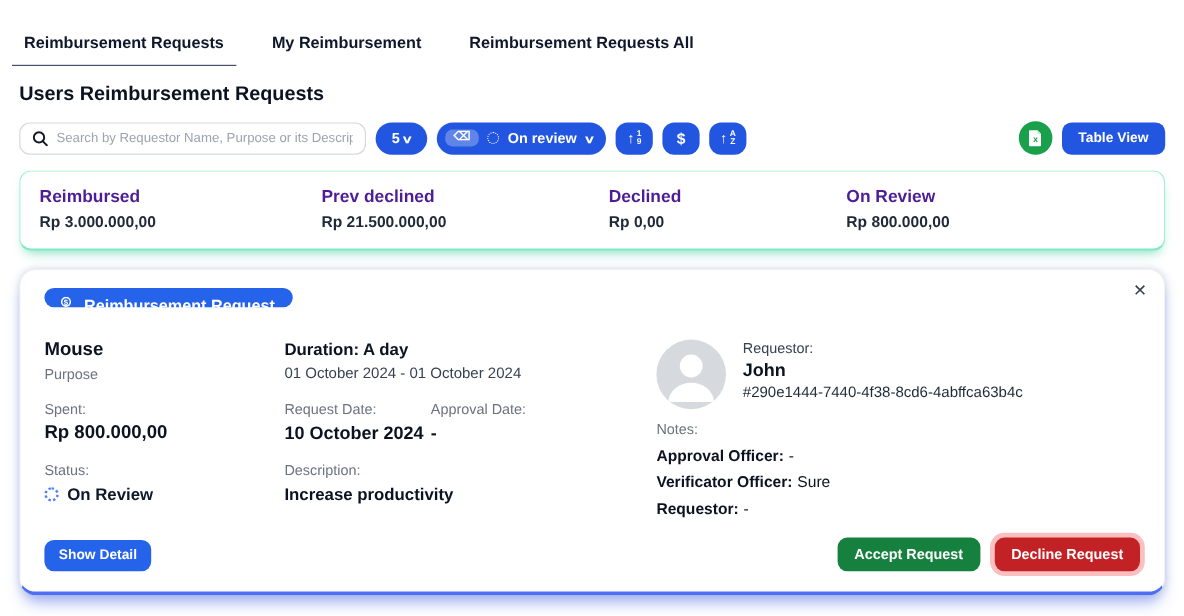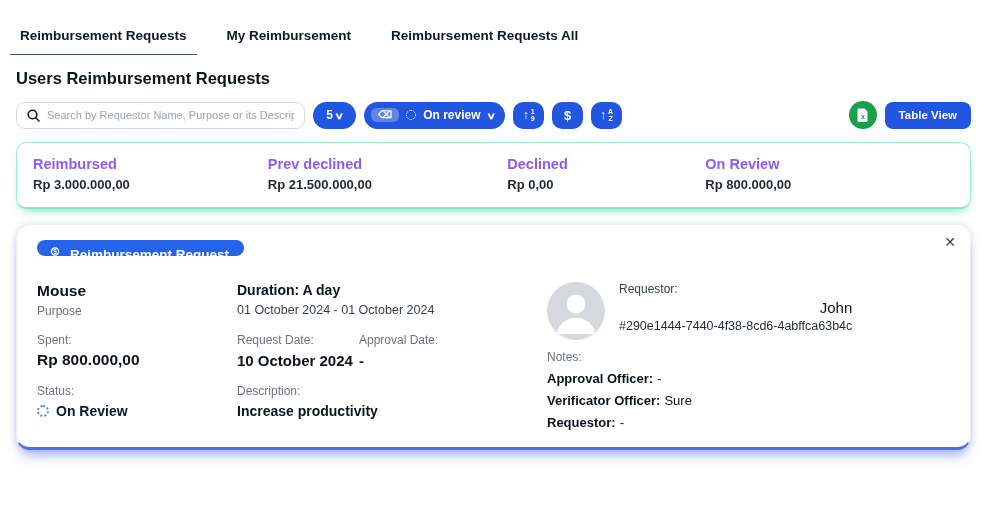--- a/index.html
+++ b/index.html
@@ -30,21 +30,21 @@
   .arrow-glyph { font-size: 12px; font-weight: 700; }
   .tinycol { display: flex; flex-direction: column; font-size: 7px; line-height: 7px; font-weight: 700; }
   .tinycol i { font-style: normal; }
   .dollar { font-size: 13px; font-weight: 700; }
   .spacer { flex: 1; }
   .export { width: 28px; height: 28px; border-radius: 50%; background: #18a04b; border: none; display: inline-flex; align-items: center; justify-content: center; cursor: pointer; }
   .tableview { border-radius: 8px; padding: 0 14px; font-size: 11.5px; }
 
   
   .stats { margin-top: 13px; border: 1px solid #9ef0cd; border-bottom: 2px solid #7debc4; border-radius: 10px; padding: 13px 16px 15px; display: grid; grid-template-columns: 25.5% 26% 21.5% 27%; box-shadow: 0 6px 10px -5px rgba(16,185,129,.55); background: #fff; }
-  .stat-label { font-size: 14.5px; font-weight: 700; color: #8b5cf6; }
+  .stat-label { font-size: 14.5px; font-weight: 700; color: #4c1d95; }
   .stat-value { font-size: 13px; color: #1f2937; margin-top: 5px; font-weight: bold; }
 
   
   .card { margin-top: 15px; background: #fff; border-radius: 14px; padding: 15px 20px 17px; position: relative; border: 1px solid #eef0f4; border-bottom: 3px solid #4c6ef5; box-shadow: 0 0 6px rgba(148,163,184,.35), 0 9px 12px -4px rgba(67,97,238,.5); }
   .close-btn { position: absolute; top: 9px; right: 14px; background: none; border: none; font-size: 14px; color: #374151; cursor: pointer; font-family: inherit; }
   .badge { display: inline-flex; align-items: center; gap: 7px; background: #2563eb; color: #fff; font-weight: 700; font-size: 13.5px; height: 16px; border-radius: 15px; padding: 12px 15px 0 10px; }
 
   .grid { display: grid; grid-template-columns: 200px 310px 1fr; margin-top: 16px; }
   .lbl { font-size: 12px; color: #6b7280; }
   .mt14 { margin-top: 15px; }
@@ -56,21 +56,21 @@
 
   .duration-title { font-size: 14px; font-weight: 700; color: #0b1220; }
   .duration-range { font-size: 12.5px; color: #374151; margin-top: 5px; }
   .dates { display: grid; grid-template-columns: 122px auto; row-gap: 5px; margin-top: 16px; }
   .date-val { font-size: 15px; font-weight: 700; color: #0b1220; }
   .desc-val { font-size: 14px; font-weight: 700; margin-top: 5px; color: #0b1220; }
 
   .req-row { display: flex; gap: 14px; }
   .avatar { width: 58px; height: 58px; border-radius: 50%; background: #d6d9de; overflow: hidden; flex: 0 0 auto; position: relative; }
   .req-info .lbl { color: #374151; }
-  .req-name { font-size: 15px; font-weight: 400; margin-top: 3px; color: #0b1220; text-align: right; }
+  .req-name { font-size: 15px; font-weight: 700; margin-top: 3px; color: #0b1220; }
   .req-id { font-size: 12.5px; color: #1f2937; margin-top: 3px; }
   .notes { margin-top: 10px; }
   .note-line { font-size: 13px; margin-top: 7px; color: #0b1220; }
   .note-line b { font-weight: 700; margin-right: 4px; }
 
   .footer { display: flex; justify-content: space-between; align-items: flex-end; margin-top: 17px; }
   .btn { border: none; color: #fff; font-weight: 700; font-family: inherit; cursor: pointer; border-radius: 8px; }
   .btn-blue { background: #2563eb; font-size: 11.5px; padding: 7px 12px; }
   .actions { display: flex; gap: 12px; }
   .btn-green { background: #16813e; font-size: 12px; padding: 7px 14px; }
@@ -215,15 +215,22 @@
         <div class="notes">
           <div class="lbl">Notes:</div>
           <div class="note-line"><b>Approval Officer:</b><span>-</span></div>
           <div class="note-line"><b>Verificator Officer:</b><span>Sure</span></div>
           <div class="note-line"><b>Requestor:</b><span>-</span></div>
         </div>
       </div>
 
     </div>
 
+    <div class="footer">
+      <button class="btn btn-blue">Show Detail</button>
+      <div class="actions">
+        <button class="btn btn-green">Accept Request</button>
+        <button class="btn btn-red">Decline Request</button>
+      </div>
+    </div>
   </section>
 
 </div>
 
 </body></html>

